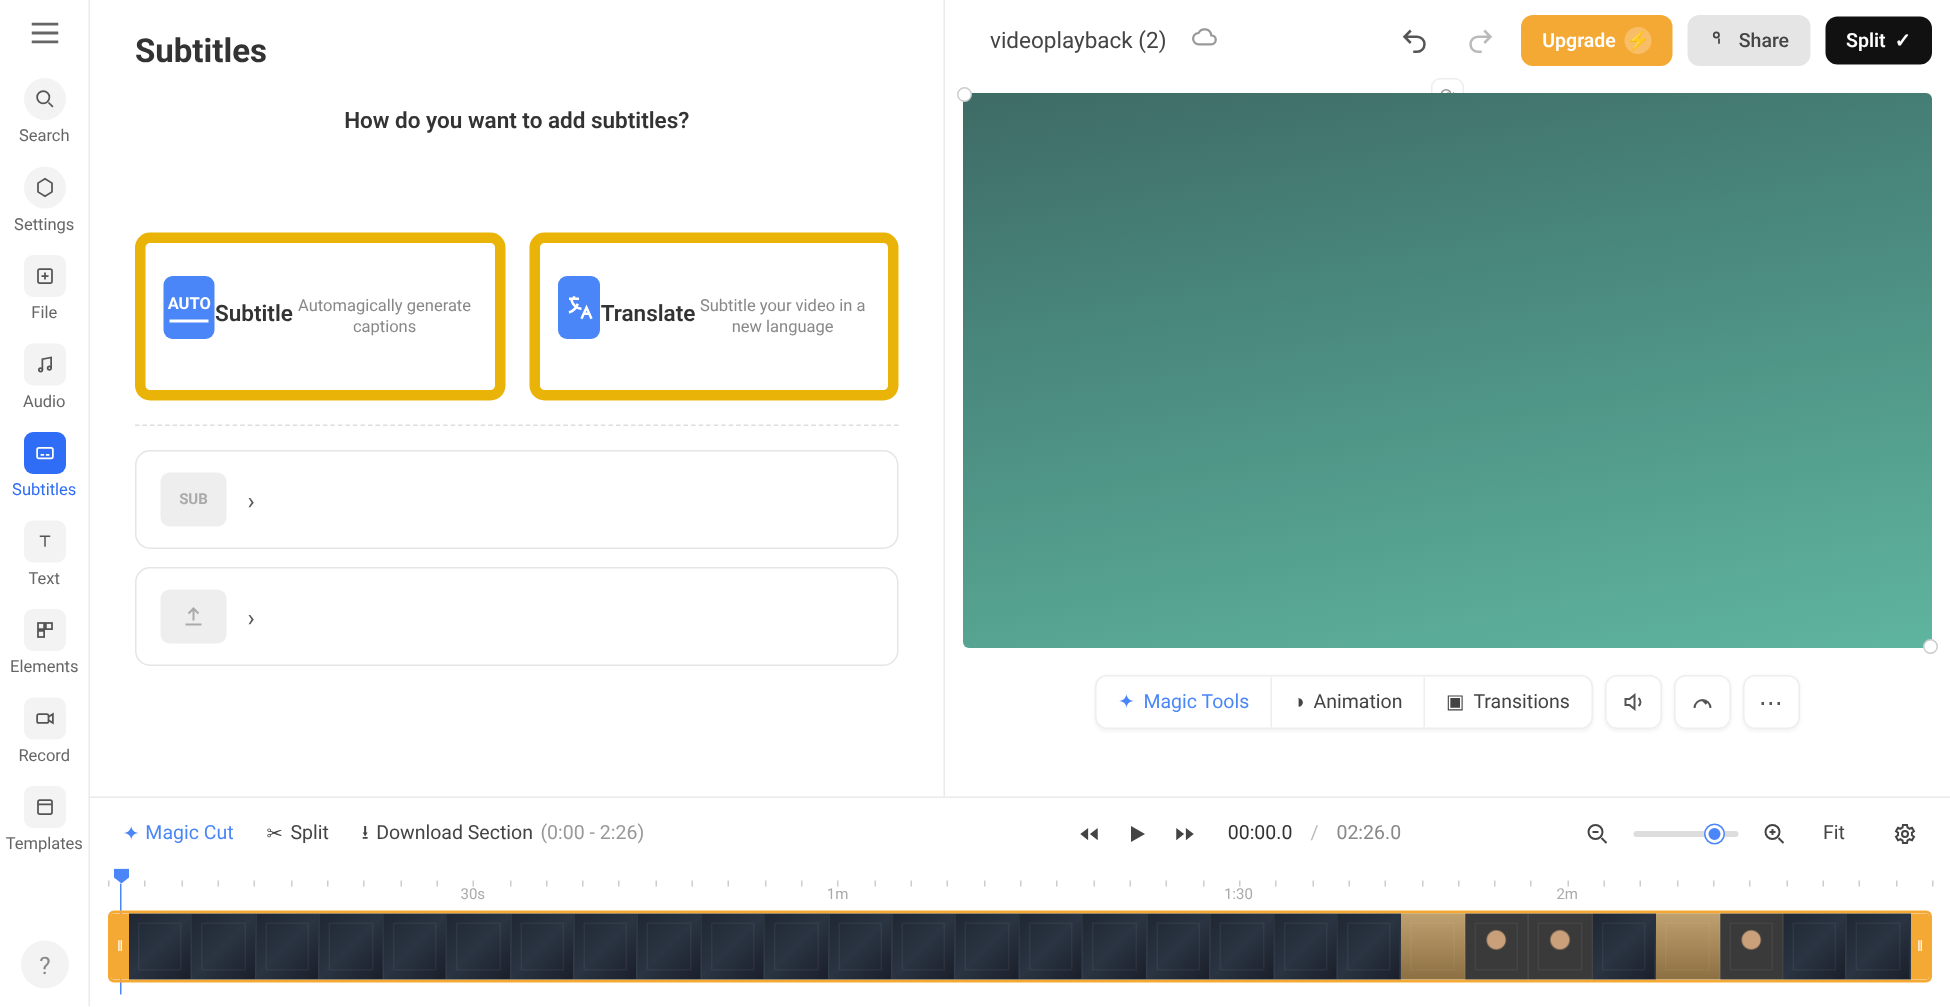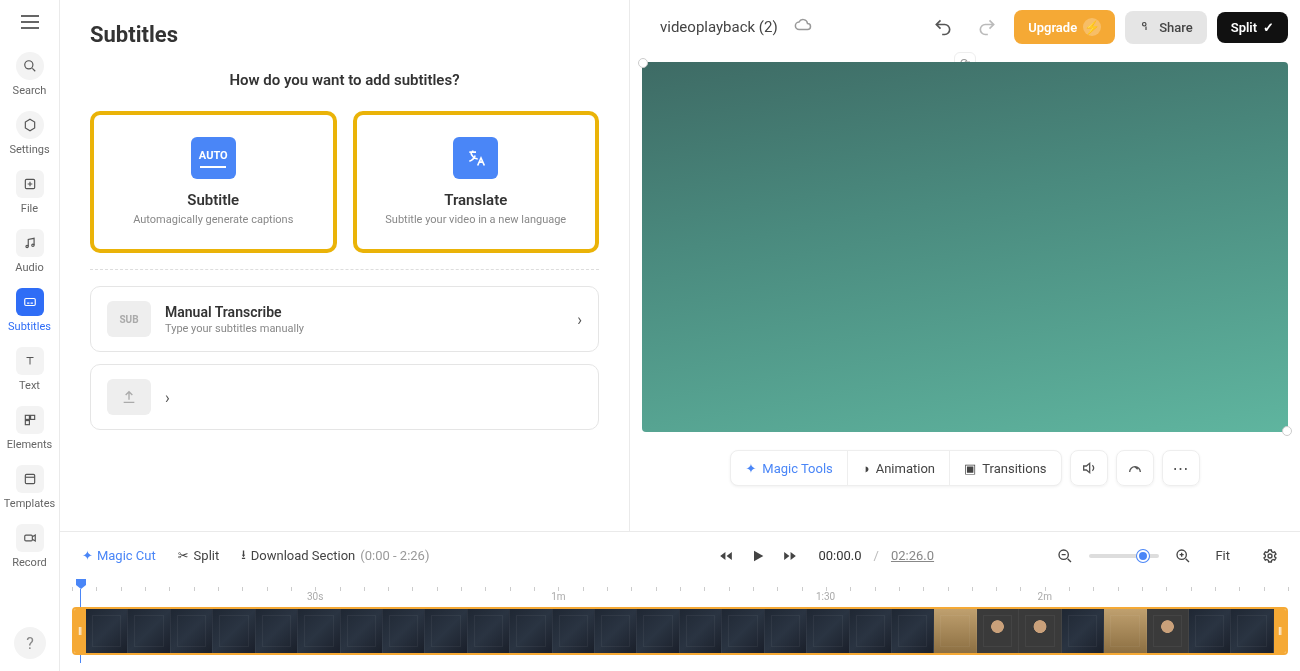--- a/index.html
+++ b/index.html
@@ -14,21 +14,21 @@
 .nav-icon.active { background:#2f6df6; color:#fff; }
 .nav-label { font-size:11px; color:#666; }
 .nav-label.active { color:#2f6df6; }
 .help-icon { position:absolute; bottom:12px; left:14px; width:32px; height:32px; border-radius:50%; background:#f3f3f3; display:flex; align-items:center; justify-content:center; color:#888; cursor:pointer; }
 
 
 .panel { position:absolute; left:60px; top:0; width:570px; height:531px; padding:22px 30px; border-right:1px solid #eaeaea; overflow-y:auto; }
 .panel-title { font-size:22px; font-weight:700; margin-bottom:24px; }
 .panel-sub { text-align:center; font-size:15px; font-weight:600; margin-bottom:22px; }
 .card-row { display:flex; gap:16px; margin-bottom:16px; }
-.card { flex:1; border:4px solid #eab308; border-radius:10px; padding:22px 12px; display:flex; flex-direction:column; align-items:center; cursor:pointer; }
+.card { flex:1; border:7px solid #eab308; border-radius:10px; padding:22px 12px; display:flex; align-items:center; cursor:pointer;margin-top:44px; }
 .card-icon { width:45px; height:42px; border-radius:6px; background:#4a86f7; color:#fff; display:flex; align-items:center; justify-content:center; font-size:11px; font-weight:700; margin-bottom:12px; flex-direction:column; }
 .card-icon.auto::after { content:""; display:block; width:26px; height:2px; background:#fff; margin-top:4px; }
 .card-title { font-size:15px; font-weight:600; margin-bottom:4px; }
 .card-desc { font-size:11px; color:#888; text-align:center; line-height:1.3; }
 .dashed-divider { border-top:1px dashed #ddd; margin:12px 0 16px; }
 .row-card { border:1px solid #e5e5e5; border-radius:10px; padding:14px 16px; display:flex; align-items:center; gap:14px; cursor:pointer; margin-bottom:12px; }
 .row-icon { width:44px; height:36px; border-radius:6px; background:#eee; color:#aaa; display:flex; align-items:center; justify-content:center; font-size:10px; font-weight:700; }
 .row-text { flex:1; }
 .row-title { font-size:14px; font-weight:600; margin-bottom:2px; }
 .row-desc { font-size:11px; color:#888; }
@@ -61,21 +61,21 @@
 
 
 .editbar { position:absolute; left:60px; top:531px; width:1240px; height:48px; border-top:1px solid #eaeaea; display:flex; align-items:center; padding:0 14px; gap:6px; font-size:13px; color:#444; }
 .editbar .magic-cut { color:#4a86f7; display:flex; align-items:center; gap:4px; cursor:pointer; }
 .eb-btn { display:flex; align-items:center; gap:5px; padding:4px 8px; cursor:pointer; }
 .eb-range { color:#999; }
 .play-ctrl { display:flex; align-items:center; gap:8px; margin:0 10px; }
 .play-ctrl .play { width:24px; height:24px; display:flex; align-items:center; justify-content:center; }
 .timecode { font-variant-numeric:tabular-nums; color:#333; }
 .timecode-sep { color:#bbb; margin:0 6px; }
-.timecode.dur { color:#888;text-decoration:underline; }
+.timecode.dur { color:#888; }
 .zoom-group { display:flex; align-items:center; gap:8px; margin-left:auto; }
 .slider { width:70px; height:4px; background:#ddd; border-radius:2px; position:relative; }
 .slider-thumb { position:absolute; top:-4px; left:48px; width:12px; height:12px; background:#4a86f7; border-radius:50%; border:2px solid #fff; box-shadow:0 0 0 1px #4a86f7; }
 .gear { margin-left:8px; }
 
 
 .timeline { position:absolute; left:60px; top:579px; width:1240px; height:92px; padding:4px 12px 0; }
 .ruler { height:20px; position:relative; font-size:10px; color:#aaa; }
 .ruler-mark { position:absolute; top:8px; transform:translateX(-50%); }
 .ruler-tick { position:absolute; top:4px; width:1px; height:4px; background:#ccc; }
@@ -158,34 +158,34 @@
           <rect x="4" y="4" width="7" height="7"></rect>
           <rect x="13" y="4" width="7" height="7"></rect>
           <rect x="4" y="13" width="7" height="7"></rect>
         </svg>
       </div>
     <span class="nav-label">Elements</span>
   </div>
   <div class="nav-item">
     <div class="nav-icon square">
         <svg width="14" height="14" viewBox="0 0 24 24" fill="none" stroke="currentColor" stroke-width="2">
+          <rect x="3" y="7" width="13" height="10" rx="2"></rect>
+          <path d="M16 10l5-3v10l-5-3"></path>
+        </svg>
+      </div>
+    <span class="nav-label">Record</span>
+  </div>
+  <div class="nav-item">
+    <div class="nav-icon square">
+        <svg width="14" height="14" viewBox="0 0 24 24" fill="none" stroke="currentColor" stroke-width="2">
           <rect x="4" y="4" width="16" height="16" rx="2"></rect>
           <path d="M4 9h16"></path>
         </svg>
       </div>
     <span class="nav-label">Templates</span>
-  </div>
-  <div class="nav-item">
-    <div class="nav-icon square">
-        <svg width="14" height="14" viewBox="0 0 24 24" fill="none" stroke="currentColor" stroke-width="2">
-          <rect x="3" y="7" width="13" height="10" rx="2"></rect>
-          <path d="M16 10l5-3v10l-5-3"></path>
-        </svg>
-      </div>
-    <span class="nav-label">Record</span>
   </div>
   <div class="help-icon">?</div>
 </div>
 
 <div class="panel">
   <div class="panel-title">Subtitles</div>
   <div class="panel-sub">How do you want to add subtitles?</div>
   <div class="card-row">
     <div class="card">
       <div class="card-icon auto">AUTO</div>
@@ -198,24 +198,20 @@
             <path d="M4 5h8M8 3v2M6 5c0 4 4 8 8 8M11 9c-1 3-4 6-7 7M14 21l4-9 4 9M15.5 17h5"></path>
           </svg>
         </div>
       <div class="card-title">Translate</div>
       <div class="card-desc">Subtitle your video in a new language</div>
     </div>
   </div>
   <div class="dashed-divider"></div>
   <div class="row-card">
     <div class="row-icon">SUB</div>
-    <div class="row-text">
-      <div class="row-title">Manual Transcribe</div>
-      <div class="row-desc">Type your subtitles manually</div>
-    </div>
     <div class="chev">›</div>
   </div>
   <div class="row-card">
     <div class="row-icon">
         <svg width="16" height="16" viewBox="0 0 24 24" fill="none" stroke="currentColor" stroke-width="2">
           <path d="M12 16V4M7 9l5-5 5 5M4 20h16"></path>
         </svg>
       </div>
     <div class="chev">›</div>
   </div>

